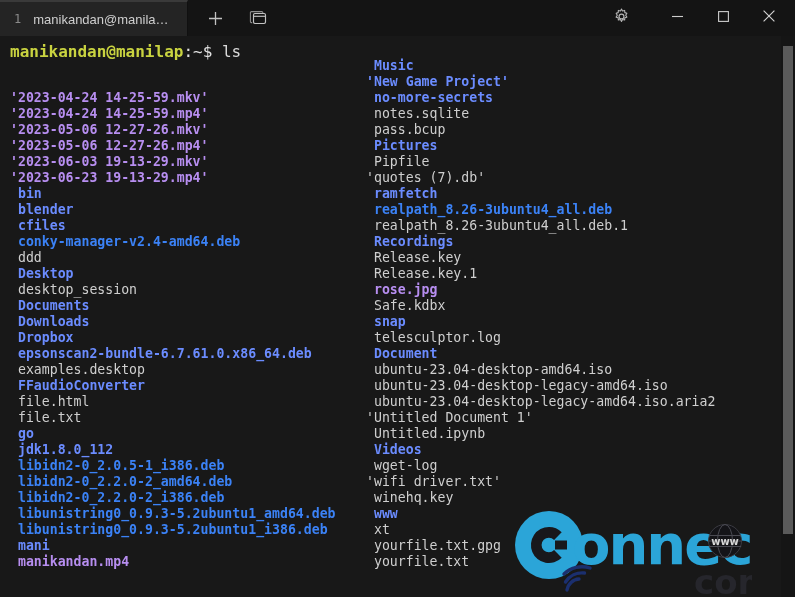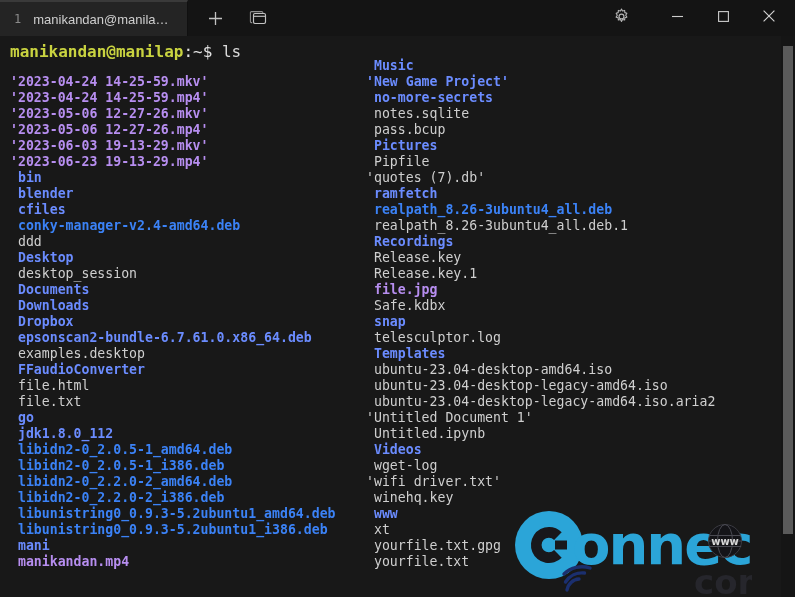--- a/index.html
+++ b/index.html
@@ -270,21 +270,20 @@
             <div class="row c-dir"> Documents</div>
             <div class="row c-dir"> Downloads</div>
             <div class="row c-dir"> Dropbox</div>
             <div class="row c-dir"> epsonscan2-bundle-6.7.61.0.x86_64.deb</div>
             <div class="row c-default"> examples.desktop</div>
             <div class="row c-dir"> FFaudioConverter</div>
             <div class="row c-default"> file.html</div>
             <div class="row c-default"> file.txt</div>
             <div class="row c-dir"> go</div>
             <div class="row c-dir"> jdk1.8.0_112</div>
-            <div class="row c-archive"> libidn2-0_2.0.5-1_amd64.deb</div>
             <div class="row c-archive"> libidn2-0_2.0.5-1_i386.deb</div>
             <div class="row c-archive"> libidn2-0_2.2.0-2_amd64.deb</div>
             <div class="row c-archive"> libidn2-0_2.2.0-2_i386.deb</div>
             <div class="row c-archive"> libunistring0_0.9.3-5.2ubuntu1_amd64.deb</div>
             <div class="row c-archive"> libunistring0_0.9.3-5.2ubuntu1_i386.deb</div>
             <div class="row c-dir"> mani</div>
             <div class="row c-media"> manikandan.mp4</div>
           </div>
         <div class="col col2">
             <div class="row c-dir"> Music</div>
@@ -294,25 +293,25 @@
             <div class="row c-default"> pass.bcup</div>
             <div class="row c-dir"> Pictures</div>
             <div class="row c-default"> Pipfile</div>
             <div class="row c-default">'quotes (7).db'</div>
             <div class="row c-dir"> ramfetch</div>
             <div class="row c-archive"> realpath_8.26-3ubuntu4_all.deb</div>
             <div class="row c-default"> realpath_8.26-3ubuntu4_all.deb.1</div>
             <div class="row c-dir"> Recordings</div>
             <div class="row c-default"> Release.key</div>
             <div class="row c-default"> Release.key.1</div>
-            <div class="row c-media"> file.jpg</div>
+            <div class="row c-media"> rose.jpg</div>
             <div class="row c-default"> Safe.kdbx</div>
             <div class="row c-dir"> snap</div>
             <div class="row c-default"> telesculptor.log</div>
-            <div class="row c-dir"> Templates</div>
+            <div class="row c-dir"> Document</div>
             <div class="row c-default"> ubuntu-23.04-desktop-amd64.iso</div>
             <div class="row c-default"> ubuntu-23.04-desktop-legacy-amd64.iso</div>
             <div class="row c-default"> ubuntu-23.04-desktop-legacy-amd64.iso.aria2</div>
             <div class="row c-default">'Untitled Document 1'</div>
             <div class="row c-default"> Untitled.ipynb</div>
             <div class="row c-dir"> Videos</div>
             <div class="row c-default"> wget-log</div>
             <div class="row c-default">'wifi driver.txt'</div>
             <div class="row c-default"> winehq.key</div>
             <div class="row c-dir"> www</div>

